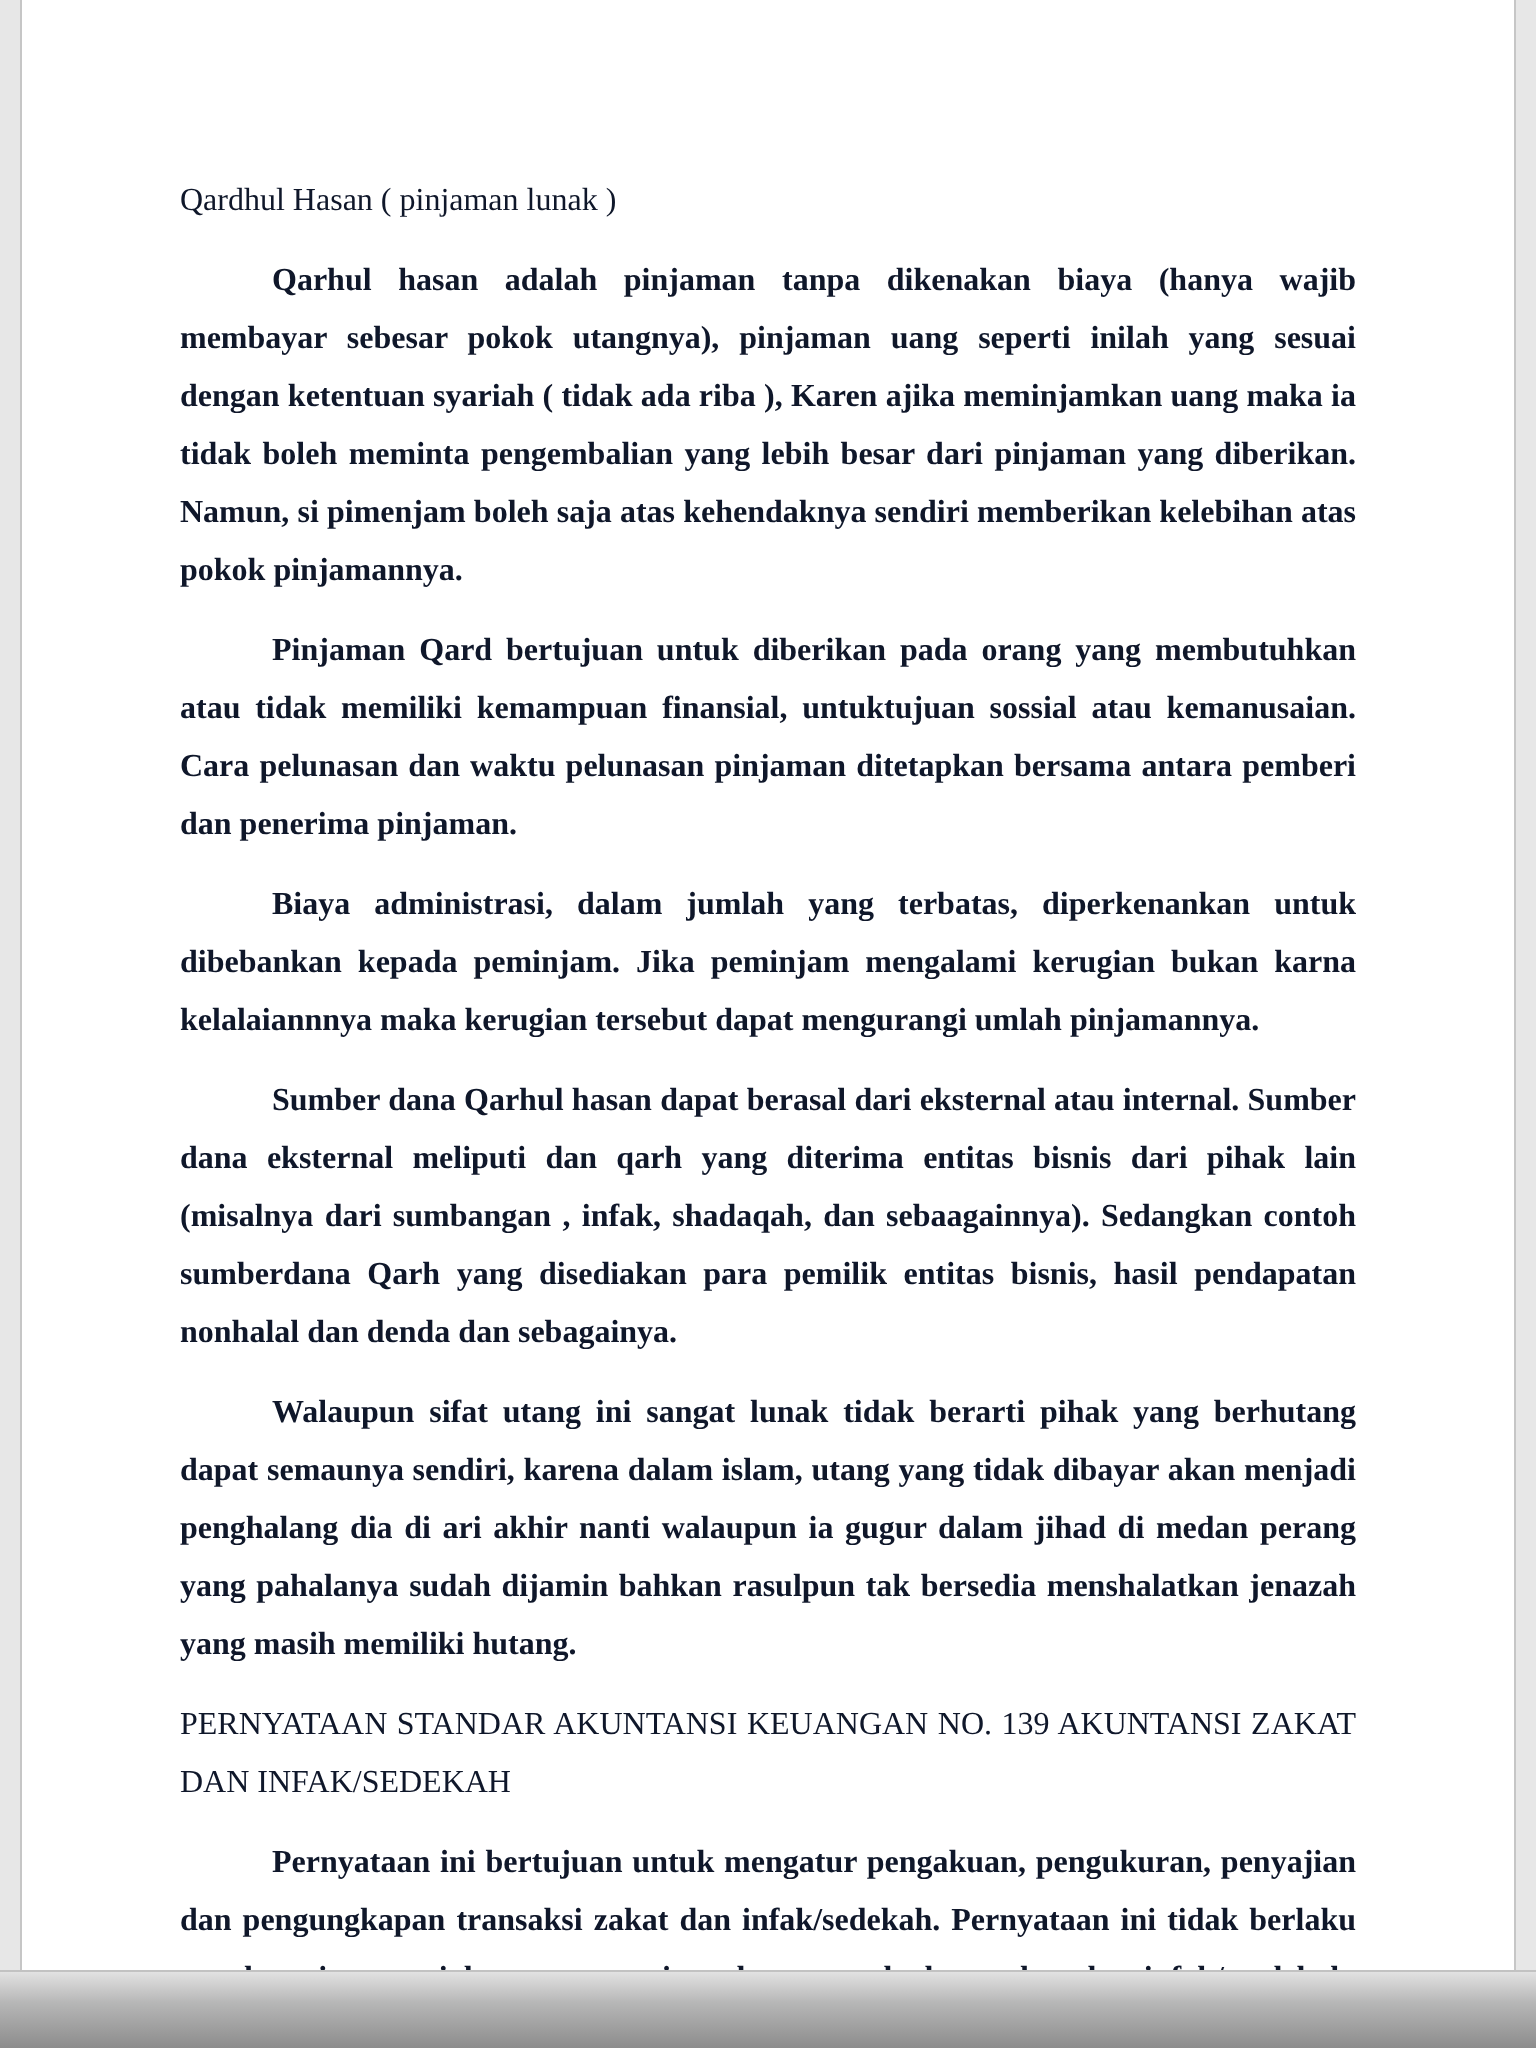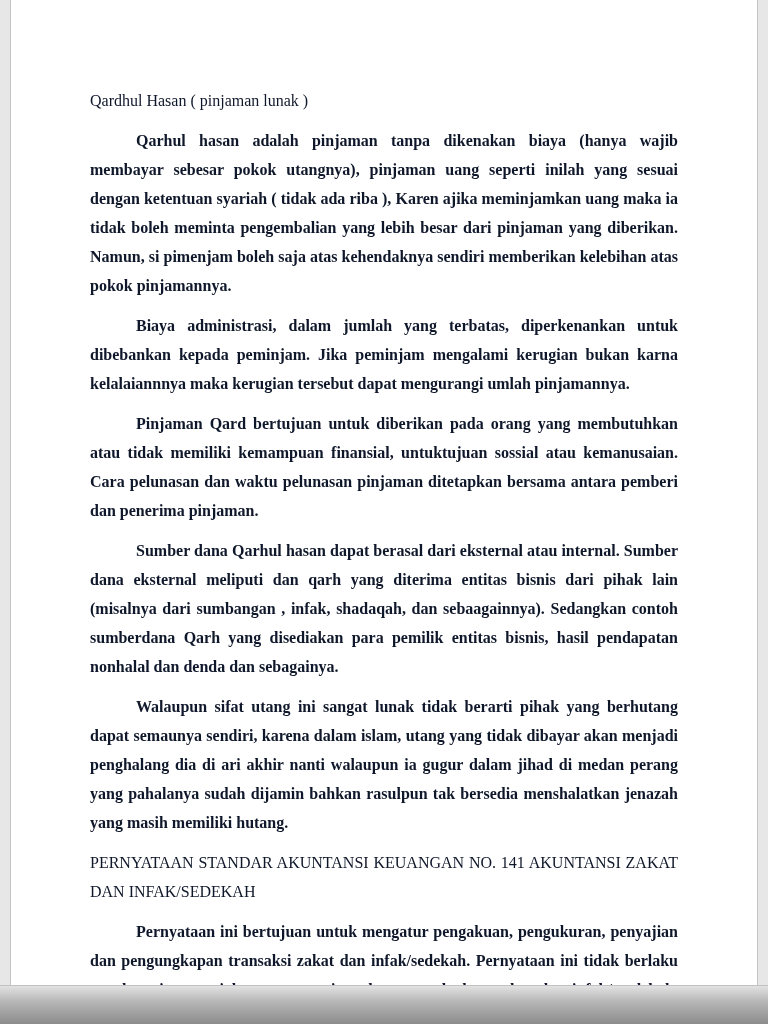--- a/index.html
+++ b/index.html
@@ -67,28 +67,28 @@
 <div class="canvas">
 
   <div class="edge left"></div>
   <div class="edge right"></div>
 
   <div class="content">
     <p class="title">Qardhul Hasan ( pinjaman lunak )</p>
 
     <p class="para">Qarhul hasan adalah pinjaman tanpa dikenakan biaya (hanya wajib membayar sebesar pokok utangnya), pinjaman uang seperti inilah yang sesuai dengan ketentuan syariah ( tidak ada riba ), Karen ajika meminjamkan uang maka ia tidak boleh meminta pengembalian yang lebih besar dari pinjaman yang diberikan. Namun, si pimenjam boleh saja atas kehendaknya sendiri memberikan kelebihan atas pokok pinjamannya.</p>
 
+    <p class="para">Pinjaman Qard bertujuan untuk diberikan pada orang yang membutuhkan atau tidak memiliki kemampuan finansial, untuktujuan sossial atau kemanusaian. Cara pelunasan dan waktu pelunasan pinjaman ditetapkan bersama antara pemberi dan penerima pinjaman.</p>
+
     <p class="para">Biaya administrasi, dalam jumlah yang terbatas, diperkenankan untuk dibebankan kepada peminjam. Jika peminjam mengalami kerugian bukan karna kelalaiannnya maka kerugian tersebut dapat mengurangi umlah pinjamannya.</p>
-
-    <p class="para">Pinjaman Qard bertujuan untuk diberikan pada orang yang membutuhkan atau tidak memiliki kemampuan finansial, untuktujuan sossial atau kemanusaian. Cara pelunasan dan waktu pelunasan pinjaman ditetapkan bersama antara pemberi dan penerima pinjaman.</p>
 
     <p class="para">Sumber dana Qarhul hasan dapat berasal dari eksternal atau internal. Sumber dana eksternal meliputi dan qarh yang diterima entitas bisnis dari pihak lain (misalnya dari sumbangan , infak, shadaqah, dan sebaagainnya). Sedangkan contoh sumberdana Qarh yang disediakan para pemilik entitas bisnis, hasil pendapatan nonhalal dan denda dan sebagainya.</p>
 
     <p class="para">Walaupun sifat utang ini sangat lunak tidak berarti pihak yang berhutang dapat semaunya sendiri, karena dalam islam, utang yang tidak dibayar akan menjadi penghalang dia di ari akhir nanti walaupun ia gugur dalam jihad di medan perang yang pahalanya sudah dijamin bahkan rasulpun tak bersedia menshalatkan jenazah yang masih memiliki hutang.</p>
 
-    <p class="heading">PERNYATAAN STANDAR AKUNTANSI KEUANGAN NO. 141 AKUNTANSI ZAKAT DAN INFAK/SEDEKAH</p>
+    <p class="heading">PERNYATAAN STANDAR AKUNTANSI KEUANGAN NO. 139 AKUNTANSI ZAKAT DAN INFAK/SEDEKAH</p>
 
     <p class="para">Pernyataan ini bertujuan untuk mengatur pengakuan, pengukuran, penyajian dan pengungkapan transaksi zakat dan infak/sedekah. Pernyataan ini tidak berlaku untuk entitas syariah yang menerima dan menyalurkan zakat dan infak/ sedekah, tetapi bukan kegiatan utamanya. Entitas tersebut mengacu ke PSAK 101: Penyajian Laporan Keuangan Syariah.</p>
   </div>
 
   <div class="bottom-band"></div>
 
 </div>
 
 </body></html>

